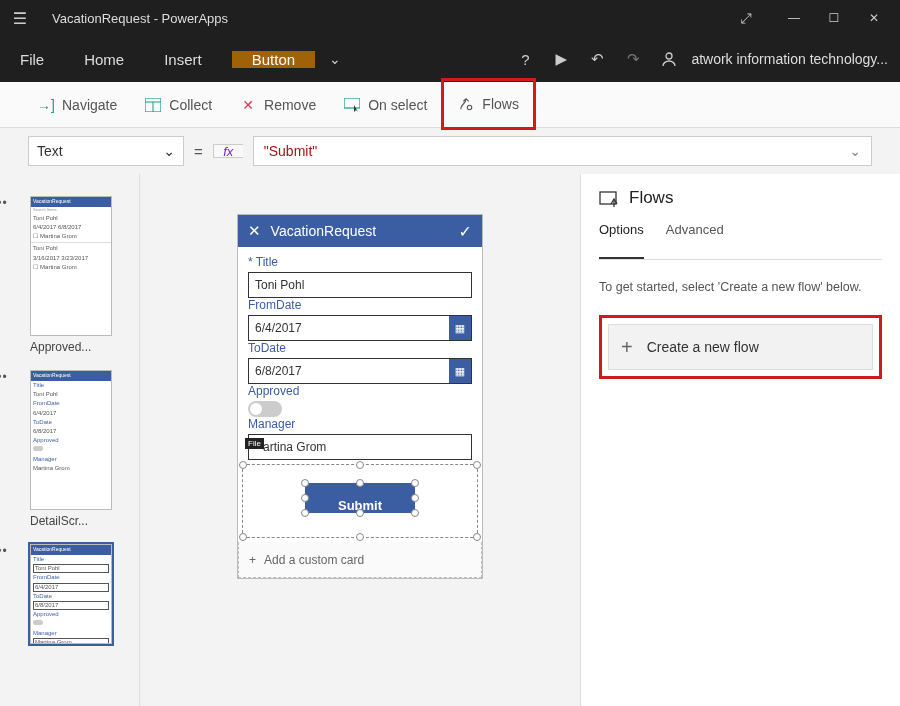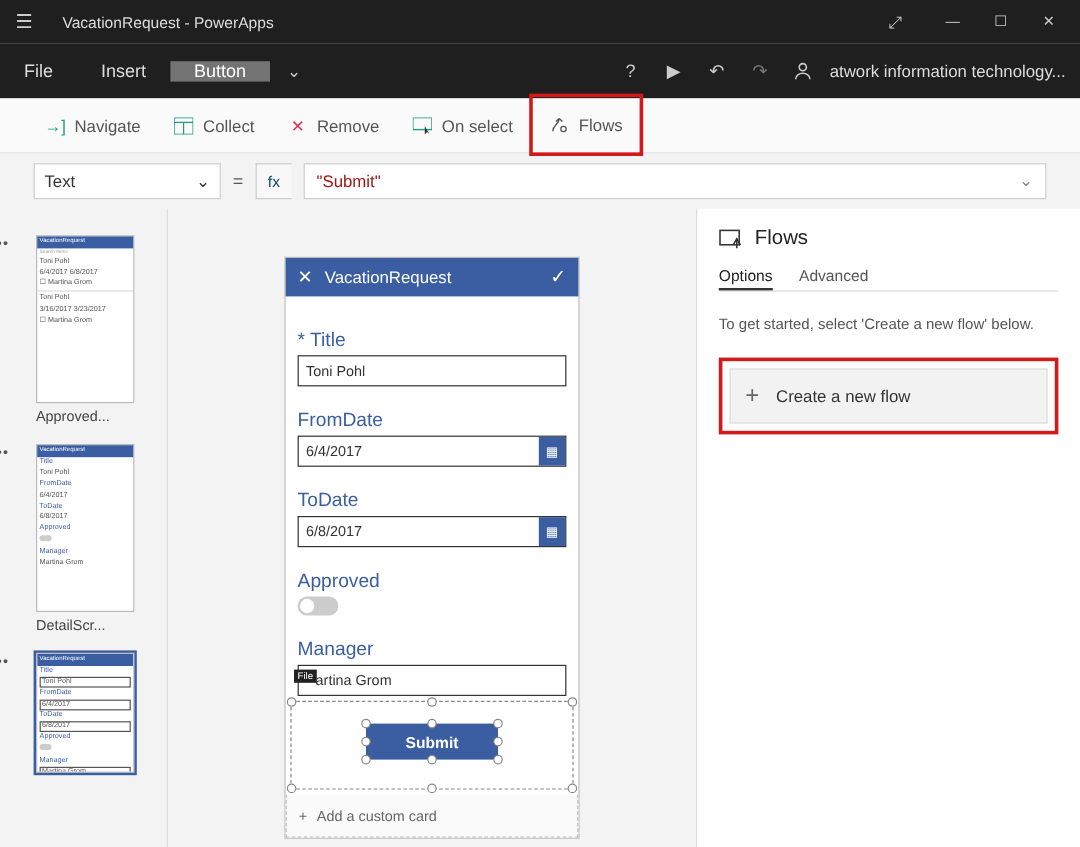--- a/index.html
+++ b/index.html
@@ -10,75 +10,75 @@
   .titlebar .hambtn { width: 28px; text-align: center; font-size: 16px; color: #ccc; }
   .titlebar .title { margin-left: 18px; font-size: 13px; }
   .titlebar .spacer { flex: 1; }
   .titlebar .winbtn { width: 40px; height: 36px; display: flex; align-items: center; justify-content: center; color: #ccc; font-size: 12px; }
   .titlebar .arrow { font-size:14px; margin-right:8px; }
 
   
   .menubar { height: 46px; background: #1f1f1f; display: flex; align-items: center; color: #ddd; }
   .menubar .mitem { padding: 0 20px; display: flex; align-items: center; font-size: 15px; cursor: pointer; }
   .menubar .mitem.active { background: #fff; color: #222; }
-  .menubar .mitem.button { background: #737373; color:#fff;}
+  .menubar .mitem.button { background: #a16207; color:#fff;margin-left:10px;}
   .menubar .chev { padding:0 14px; font-size:14px; color:#ccc; display:flex; align-items:center;}
   .menubar .right { margin-left: auto; display: flex; align-items: center; }
   .menubar .ricon { width: 36px; display: flex; align-items: center; justify-content: center; font-size: 15px; color: #ccc; }
   .menubar .user { padding: 0 12px 0 4px; font-size: 14px; color: #ddd; }
 
   
   .ribbon { height: 46px; background: #fafafa; border-bottom: 1px solid #ddd; display: flex; align-items: center; padding-left: 24px; }
   .ribbon .ritem { display: flex; align-items: center; gap: 8px; padding: 0 14px; height: 100%; color: #555; font-size: 14px; cursor: pointer; }
   .ribbon .ritem.highlight { border: 3px solid #d11a1a; height:52px; margin-top:-2px;}
   .ribbon .icon { width: 16px; height: 16px; display:inline-flex; align-items:center; justify-content:center; }
 
   
   .formulabar { height: 46px; background: #f3f3f3; display: flex; align-items: center; padding: 0 28px; gap: 10px; }
   .formulabar .propdd { width: 156px; height: 30px; background: #fff; border: 1px solid #ccc; display: flex; align-items: center; padding: 0 8px; justify-content: space-between; font-size:14px;}
   .formulabar .eq { font-size: 15px; color:#555; }
-  .formulabar .fx { width: 30px; height:30px; border:1px solid #ccc; border-right:none; background:#f8f8f8; display:flex; align-items:center; justify-content:center; color:#0c4a6e;}
+  .formulabar .fx { width: 30px; height:14px; border:1px solid #ccc; border-right:none; background:#f8f8f8; display:flex; align-items:center; justify-content:center; font-style:italic; color:#6d28d9;}
   .formulabar .formula { flex:1; height:30px; background:#fff; border:1px solid #ccc; display:flex; align-items:center; padding:0 10px; font-family: Consolas, monospace; font-size:14px; color:#a31515; justify-content:space-between;}
   .formulabar .formula .chevd { color:#888; font-family:"Segoe UI"; font-style:normal;}
 
   
   .main { display:flex; height: calc(706px - 36px - 46px - 46px - 46px); }
   .thumbs { width: 140px; background:#f3f3f3; border-right:1px solid #ddd; padding: 22px 10px; overflow:hidden;}
   .thumb { margin-bottom: 6px; }
   .thumb .shot { width: 82px; height: 140px; background:#fff; border:1px solid #bbb; margin-left:20px; position:relative; font-size:6px; color:#555;}
   .thumb .shot .thead { height:10px; background:#3b5ea3; color:#fff; font-size:5px; padding:1px 2px;}
   .thumb .dots { position:absolute; left:-18px; top:0; font-size:12px; color:#555; letter-spacing:1px;}
   .thumb .shot.sel { outline:2px solid #3b5ea3;}
   .thumb .lbl { font-size:12px; color:#444; margin-top:4px; margin-left:20px; white-space:nowrap; overflow:hidden; text-overflow:ellipsis; width:82px;}
   .tblock { padding:1px 2px; line-height:1.2;}
 
   .canvas { flex:1; background:#f3f3f3; display:flex; align-items:flex-start; justify-content:center; padding-top:40px; position:relative;}
   .phone { width: 246px; background:#fff; border:1px solid #bbb; }
   .appbar { height:32px; background:#3b5ea3; color:#fff; display:flex; align-items:center; padding:0 10px; font-size:14px;}
   .appbar .x { font-size:15px; margin-right:10px;}
   .appbar .chk { margin-left:auto; font-size:16px;}
   .form { padding: 8px 10px 12px; }
-  .flabel { color:#3b5ea3; font-size:16px; margin-top:20px; margin-bottom:3px;}
+  .flabel { color:#3b5ea3; font-size:12px; margin-top:0; margin-bottom:3px;}
   .flabel .star { color:#3b5ea3;}
   .finput { width:100%; height:26px; border:1px solid #333; padding:0 6px; font-size:12px; display:flex; align-items:center; background:#fff;}
   .finput.date { justify-content:space-between;}
   .finput .cal { width:22px; height:24px; background:#3b5ea3; color:#fff; display:flex; align-items:center; justify-content:center; font-size:11px; margin-right:-6px;}
   .toggle { width:34px; height:16px; background:#ccc; border-radius:8px; position:relative; margin-top:2px;}
   .toggle::after { content:""; width:12px; height:12px; background:#fff; border-radius:50%; position:absolute; top:2px; left:2px;}
   .cardtag { position:absolute; left:-3px; background:#222; color:#fff; font-size:8px; padding:1px 3px;}
   .selcard { border:1px dashed #888; margin: 4px -6px -8px; padding: 18px 6px 24px; position:relative;}
   .selhandle { width:8px; height:8px; background:#fff; border:1px solid #888; border-radius:50%; position:absolute;}
-  .submitbtn { width:110px; height:30px; background:#3b5ea3; color:#fff; display:flex; align-items:center; justify-content:center; font-size:13px; font-weight:600; margin:0 auto; position:relative;}
+  .submitbtn { width:110px; height:30px; background:#3b5ea3; color:#fff; display:flex; align-items:flex-end; justify-content:center; font-size:13px; font-weight:600; margin:0 auto; position:relative;}
   .addcard { height:36px; border:1px dashed #bbb; border-top:none; display:flex; align-items:center; padding:0 10px; color:#666; font-size:12px; gap:8px; background:#fafafa;}
   .managerwrap { position:relative; }
 
   .rightpanel { width: 320px; background:#fff; border-left:1px solid #ddd; padding: 14px 18px 0; }
   .rp-title { display:flex; align-items:center; gap:10px; font-size:17px; color:#222; margin-bottom:14px;}
   .rp-tabs { display:flex; gap:22px; border-bottom:1px solid #ddd; font-size:13px; margin-bottom:18px;}
-  .rp-tab { padding-bottom:3px; color:#555; cursor:pointer;}
+  .rp-tab { padding-bottom:20px; color:#555; cursor:pointer;}
   .rp-tab.active { color:#222; border-bottom:2px solid #333; font-weight:400;}
   .rp-text { font-size:12.5px; color:#555; line-height:1.5; margin-bottom:18px;}
   .rp-newflow { border:3px solid #d11a1a; padding:6px;}
   .rp-newflow-inner { height:46px; background:#f2f2f2; border:1px solid #ddd; display:flex; align-items:center; padding:0 12px; gap:14px; font-size:14px; color:#333;}
   .plus { font-size:20px; color:#666; line-height:1; }
   svg { display:block; }
 </style>
 </head>
 <body>
 
@@ -87,20 +87,21 @@
   <div class="title">VacationRequest - PowerApps</div>
   <div class="spacer"></div>
   <div class="winbtn arrow">⤢</div>
   <div class="winbtn">—</div>
   <div class="winbtn">☐</div>
   <div class="winbtn">✕</div>
 </div>
 
 <div class="menubar">
   <div class="mitem">File</div>
+  <div class="mitem">Home</div>
   <div class="mitem">Insert</div>
   <div class="mitem button">Button</div>
   <div class="chev">⌄</div>
   <div class="right">
     <div class="ricon">?</div>
     <div class="ricon">▶</div>
     <div class="ricon">↶</div>
     <div class="ricon" style="opacity:.5">↷</div>
     <div class="ricon">
       <svg width="16" height="16" viewBox="0 0 16 16">

